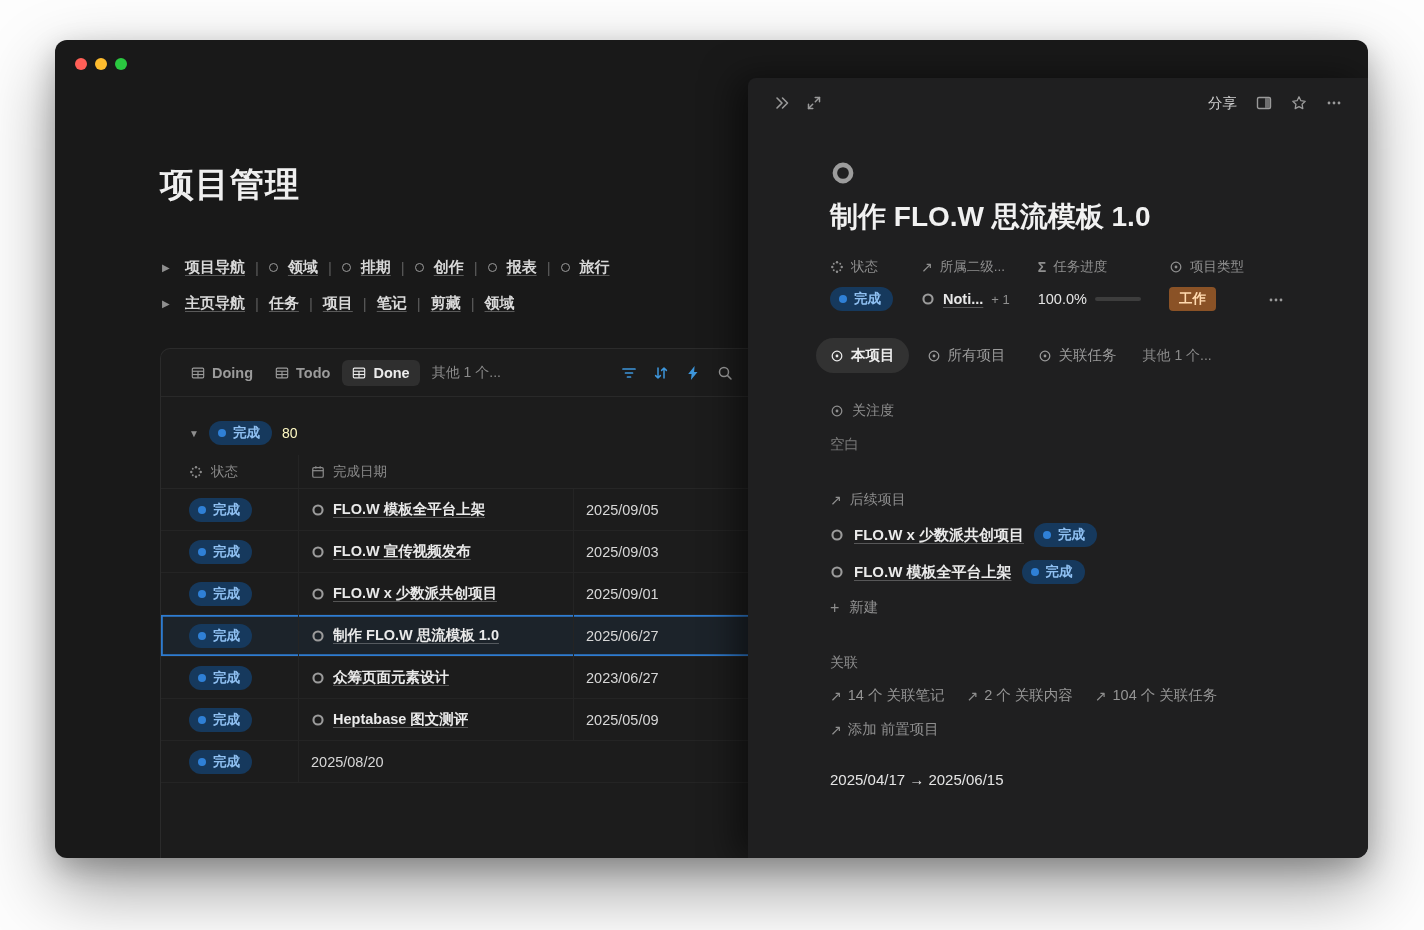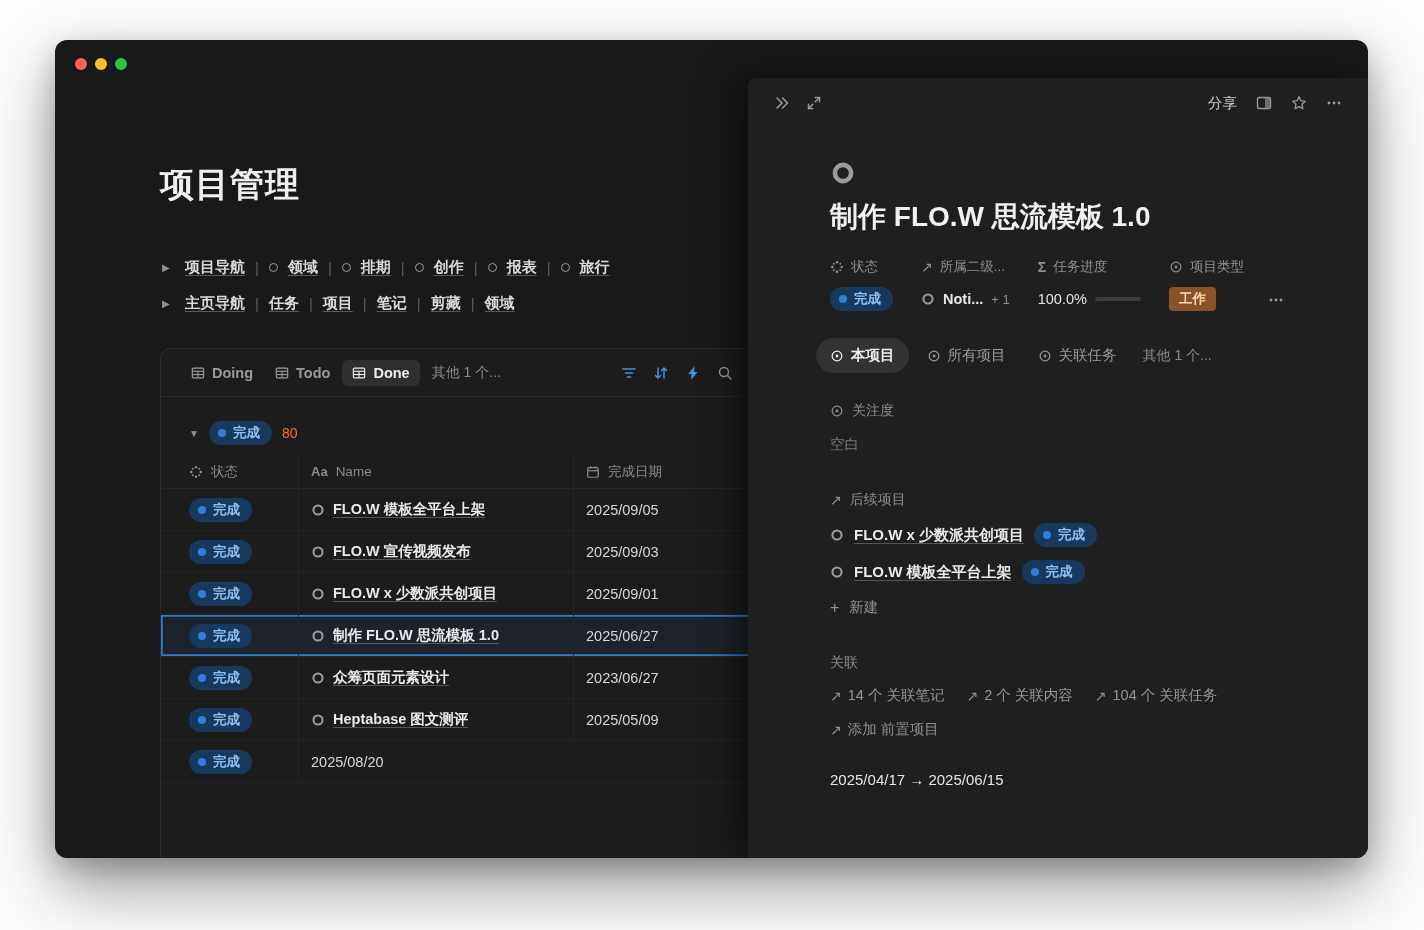--- a/index.html
+++ b/index.html
@@ -35,21 +35,21 @@
   .view-tab.active { background:#2f2f2f; color:#ececec; }
   .view-more { color:#8a8a8a; font-size:14px; padding:0 10px; cursor:pointer; }
   .view-icons { position:absolute; left:460px; top:0; height:100%; display:flex; align-items:center; gap:16px; }
   .ic14 { width:14px; height:14px; display:block; }
   .ic16 { width:16px; height:16px; display:block; }
   .ic22 { width:26px; height:26px; display:block; }
   .blue { color:#3d95da; } .grayic { color:#9b9b9b; }
 
   .group-row { display:flex; align-items:center; gap:10px; padding:24px 28px 10px; }
   .tri { color:#8f8f8f; font-size:10px; cursor:pointer; }
-  .count { color:#f97316; font-size:14px; }
+  .count { color:#fef9c3; font-size:14px; }
 
   .pill-done { display:inline-flex; align-items:center; gap:7px; background:#16395d; color:#8fc0f2;
     border-radius:999px; padding:3px 12px 3px 9px; font-size:13.5px; font-weight:600; white-space:nowrap; }
   .pill-done .pdot { width:8px; height:8px; border-radius:50%; background:#2f80d6; }
 
   .thead, .trow { display:grid; grid-template-columns:137px 275px 1fr; align-items:stretch; }
   .thead { height:34px; color:#8b8b8b; font-size:13.5px; border-bottom:1px solid #262626; }
   .cell { display:flex; align-items:center; gap:8px; padding:0 12px; min-width:0; }
   .cell.first { padding-left:28px; }
   .thead .cell + .cell, .trow .cell + .cell { border-left:1px solid #242424; }
@@ -71,21 +71,21 @@
 
   .p-content { position:relative; padding:0 88px 0 82px; }
   .p-icon { margin-top:32px; color:#9c9c9c; cursor:pointer; }
   .p-title { margin-top:12px; font-size:28px; font-weight:700; color:#f1f1f1; line-height:38px; }
 
   .props { position:relative; display:flex; gap:28px; margin-top:22px; }
   .prop { min-width:0; }
   .prop-label { display:flex; align-items:center; gap:7px; color:#8f8f8f; font-size:13.5px; height:18px; cursor:pointer; white-space:nowrap; }
   .prop-value { margin-top:10px; display:flex; align-items:center; gap:8px; font-size:14.5px; color:#e4e4e4; height:26px; cursor:pointer; white-space:nowrap; }
   .sigma { font-size:14px; font-weight:700; }
-  .mini-link { color:#e8e8e8; font-weight:600; text-decoration-color:rgba(255,255,255,.25); text-underline-offset:3px; }
+  .mini-link { color:#e8e8e8; font-weight:600; text-decoration:underline; text-decoration-color:rgba(255,255,255,.25); text-underline-offset:3px; }
   .extra { color:#8f8f8f; font-size:13px; }
   .bar { width:46px; height:4px; border-radius:2px; background:#3d3d3d; overflow:hidden; }
   .bar-fill { height:100%; background:#3da35f; border-radius:2px; }
   .pill-work { background:#8a5226; color:#ffd9ae; border-radius:4px; padding:3px 10px; font-size:13.5px; font-weight:600; }
   .props-more { position:absolute; right:-4px; bottom:4px; }
 
   .p-tabs { display:flex; align-items:center; gap:4px; margin-top:26px; margin-left:-14px; }
   .p-tab { display:flex; align-items:center; gap:7px; padding:8px 14px; border-radius:999px; color:#9a9a9a; font-size:14.5px; cursor:pointer; white-space:nowrap; }
   .p-tab.active { background:#323232; color:#ededed; font-weight:700; }
   .p-tabs-more { color:#8a8a8a; font-size:14px; margin-left:8px; cursor:pointer; }
@@ -226,24 +226,20 @@
                 <circle cx="2.6" cy="8" r="1.4"></circle>
                 <circle cx="13.4" cy="8" r="1.4"></circle>
                 <circle cx="4.3" cy="4.3" r="1.1"></circle>
                 <circle cx="11.7" cy="4.3" r="1.1"></circle>
                 <circle cx="4.3" cy="11.7" r="1.1"></circle>
                 <circle cx="11.7" cy="11.7" r="1.1"></circle>
               </svg>
             <span>状态</span>
           </div>
           <div class="cell">
-            <span class="aa">Aa</span>
-            <span>Name</span>
-          </div>
-          <div class="cell">
             <svg class="ic14" viewBox="0 0 16 16" fill="none" stroke="currentColor" stroke-width="1.4">
                 <rect x="2" y="3" width="12" height="11" rx="1.5"></rect>
                 <line x1="2" y1="6.5" x2="14" y2="6.5"></line>
                 <line x1="5.5" y1="1.5" x2="5.5" y2="4"></line>
                 <line x1="10.5" y1="1.5" x2="10.5" y2="4"></line>
               </svg>
             <span>完成日期</span>
           </div>
         </div>
 

